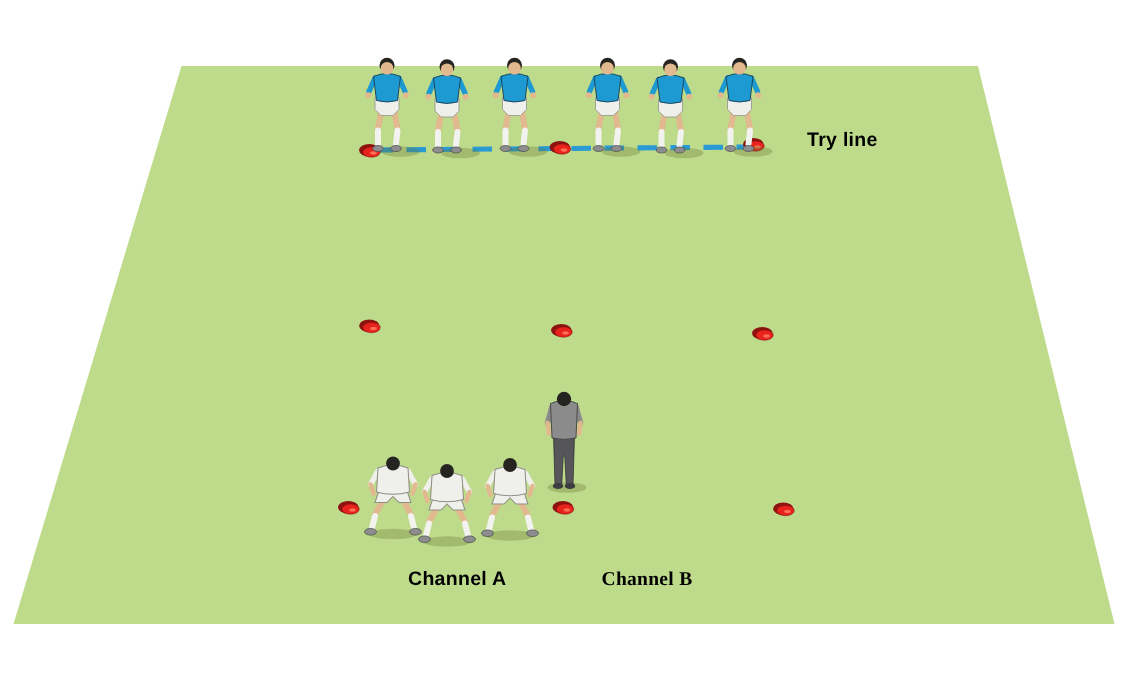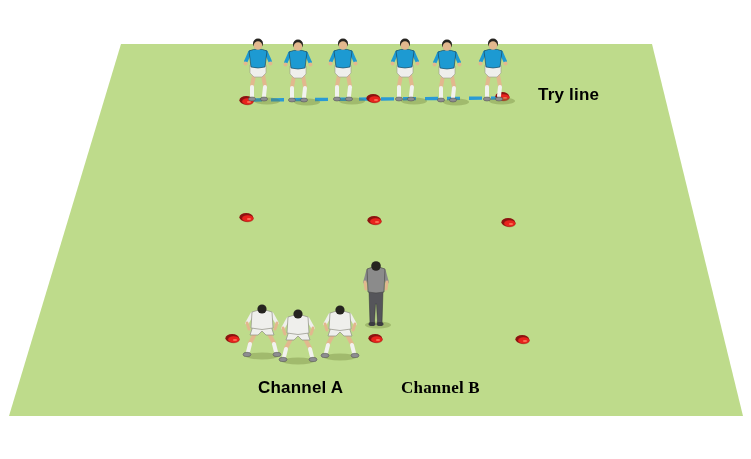--- a/index.html
+++ b/index.html
@@ -29,25 +29,25 @@
   .shorts{fill:var(--kit-white);stroke:#9a9a8e;stroke-width:.6;}
   .white-kit{fill:var(--kit-white);stroke:#8f8f84;stroke-width:.7;}
   .arm-shirt-w{stroke:var(--kit-white);stroke-width:3.6;stroke-linecap:round;fill:none;}
   .hair{fill:var(--hair);}
   .skin-face{fill:var(--skin);}
   .coach-top{fill:var(--coach-shirt);stroke:#3f3f3f;stroke-width:.6;}
   .arm-coach{stroke:var(--coach-shirt);stroke-width:3.6;stroke-linecap:round;fill:none;}
   .pants{fill:var(--coach-pants);stroke:#2e2e32;stroke-width:.5;}
 
   .diagram-label{
-    position:absolute;color:#000;font-weight:bold;font-size:17px;
+    position:absolute;color:#000;font-weight:bold;font-size:13px;
     white-space:nowrap;letter-spacing:.2px;
   }
   #try-line-label{left:538px;top:85px;}
-  #channel-a-label{left:258px;top:378px;}
+  #channel-a-label{left:272px;top:378px;}
   #channel-b-label{left:401px;top:378px;font-family:Liberation Serif, serif;}
 </style>
 </head>
 <body>
 
 <div id="stage">
   <svg id="scene-svg" width="751" height="459" viewBox="0 0 751 459" xmlns="http://www.w3.org/2000/svg" xmlns:xlink="http://www.w3.org/1999/xlink">
     <defs>
       <g id="cone">
         <ellipse class="cone-dark" cx="-0.8" cy="-0.8" rx="6.8" ry="4.2"></ellipse>

